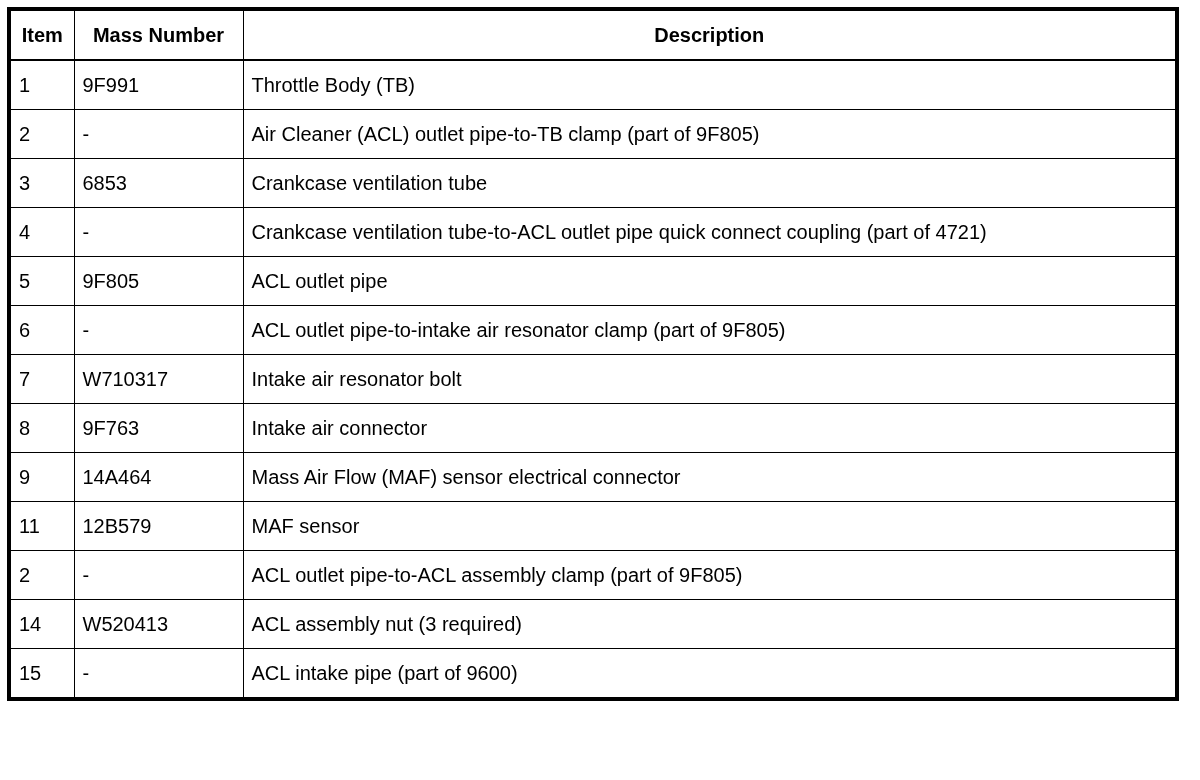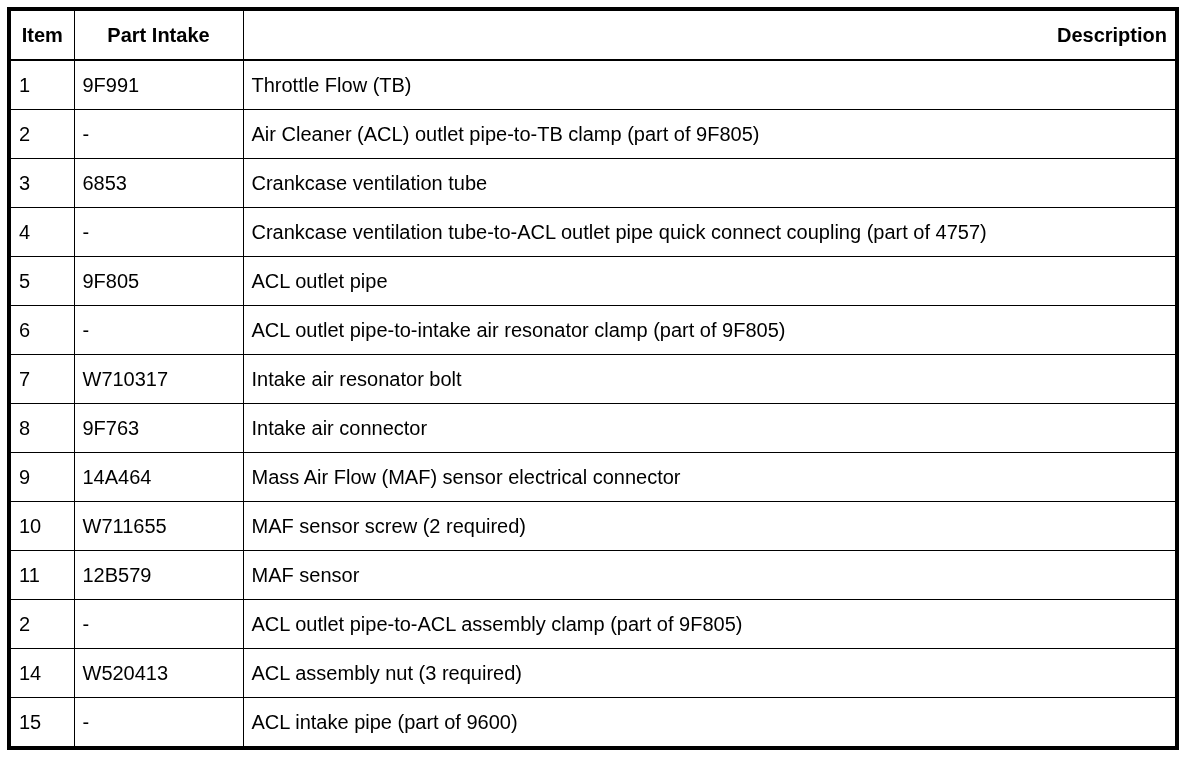--- a/index.html
+++ b/index.html
@@ -54,21 +54,21 @@
     height: 48px;
     border-bottom-width: 2px;
   }
 
   .th-item,
   .th-part {
     text-align: center;
   }
 
   .th-desc {
-    text-align: right;
+    text-align: center;
   }
 
   .cell-item,
   .cell-part,
   .cell-desc {
     text-align: left;
     font-weight: normal;
   }
 </style>
 </head>
@@ -77,44 +77,44 @@
 <div class="page">
   <table class="parts-table">
     <colgroup>
       <col class="col-item">
       <col class="col-part">
       <col class="col-desc">
     </colgroup>
     <thead>
       <tr>
         <th class="th-item">Item</th>
-        <th class="th-part">Part Intake</th>
+        <th class="th-part">Mass Number</th>
         <th class="th-desc">Description</th>
       </tr>
     </thead>
     <tbody>
       <tr>
         <td class="cell-item">1</td>
         <td class="cell-part">9F991</td>
-        <td class="cell-desc">Throttle Flow (TB)</td>
+        <td class="cell-desc">Throttle Body (TB)</td>
       </tr>
       <tr>
         <td class="cell-item">2</td>
         <td class="cell-part">-</td>
         <td class="cell-desc">Air Cleaner (ACL) outlet pipe-to-TB clamp (part of 9F805)</td>
       </tr>
       <tr>
         <td class="cell-item">3</td>
         <td class="cell-part">6853</td>
         <td class="cell-desc">Crankcase ventilation tube</td>
       </tr>
       <tr>
         <td class="cell-item">4</td>
         <td class="cell-part">-</td>
-        <td class="cell-desc">Crankcase ventilation tube-to-ACL outlet pipe quick connect coupling (part of 4757)</td>
+        <td class="cell-desc">Crankcase ventilation tube-to-ACL outlet pipe quick connect coupling (part of 4721)</td>
       </tr>
       <tr>
         <td class="cell-item">5</td>
         <td class="cell-part">9F805</td>
         <td class="cell-desc">ACL outlet pipe</td>
       </tr>
       <tr>
         <td class="cell-item">6</td>
         <td class="cell-part">-</td>
         <td class="cell-desc">ACL outlet pipe-to-intake air resonator clamp (part of 9F805)</td>
@@ -128,25 +128,20 @@
         <td class="cell-item">8</td>
         <td class="cell-part">9F763</td>
         <td class="cell-desc">Intake air connector</td>
       </tr>
       <tr>
         <td class="cell-item">9</td>
         <td class="cell-part">14A464</td>
         <td class="cell-desc">Mass Air Flow (MAF) sensor electrical connector</td>
       </tr>
       <tr>
-        <td class="cell-item">10</td>
-        <td class="cell-part">W711655</td>
-        <td class="cell-desc">MAF sensor screw (2 required)</td>
-      </tr>
-      <tr>
         <td class="cell-item">11</td>
         <td class="cell-part">12B579</td>
         <td class="cell-desc">MAF sensor</td>
       </tr>
       <tr>
         <td class="cell-item">2</td>
         <td class="cell-part">-</td>
         <td class="cell-desc">ACL outlet pipe-to-ACL assembly clamp (part of 9F805)</td>
       </tr>
       <tr>

